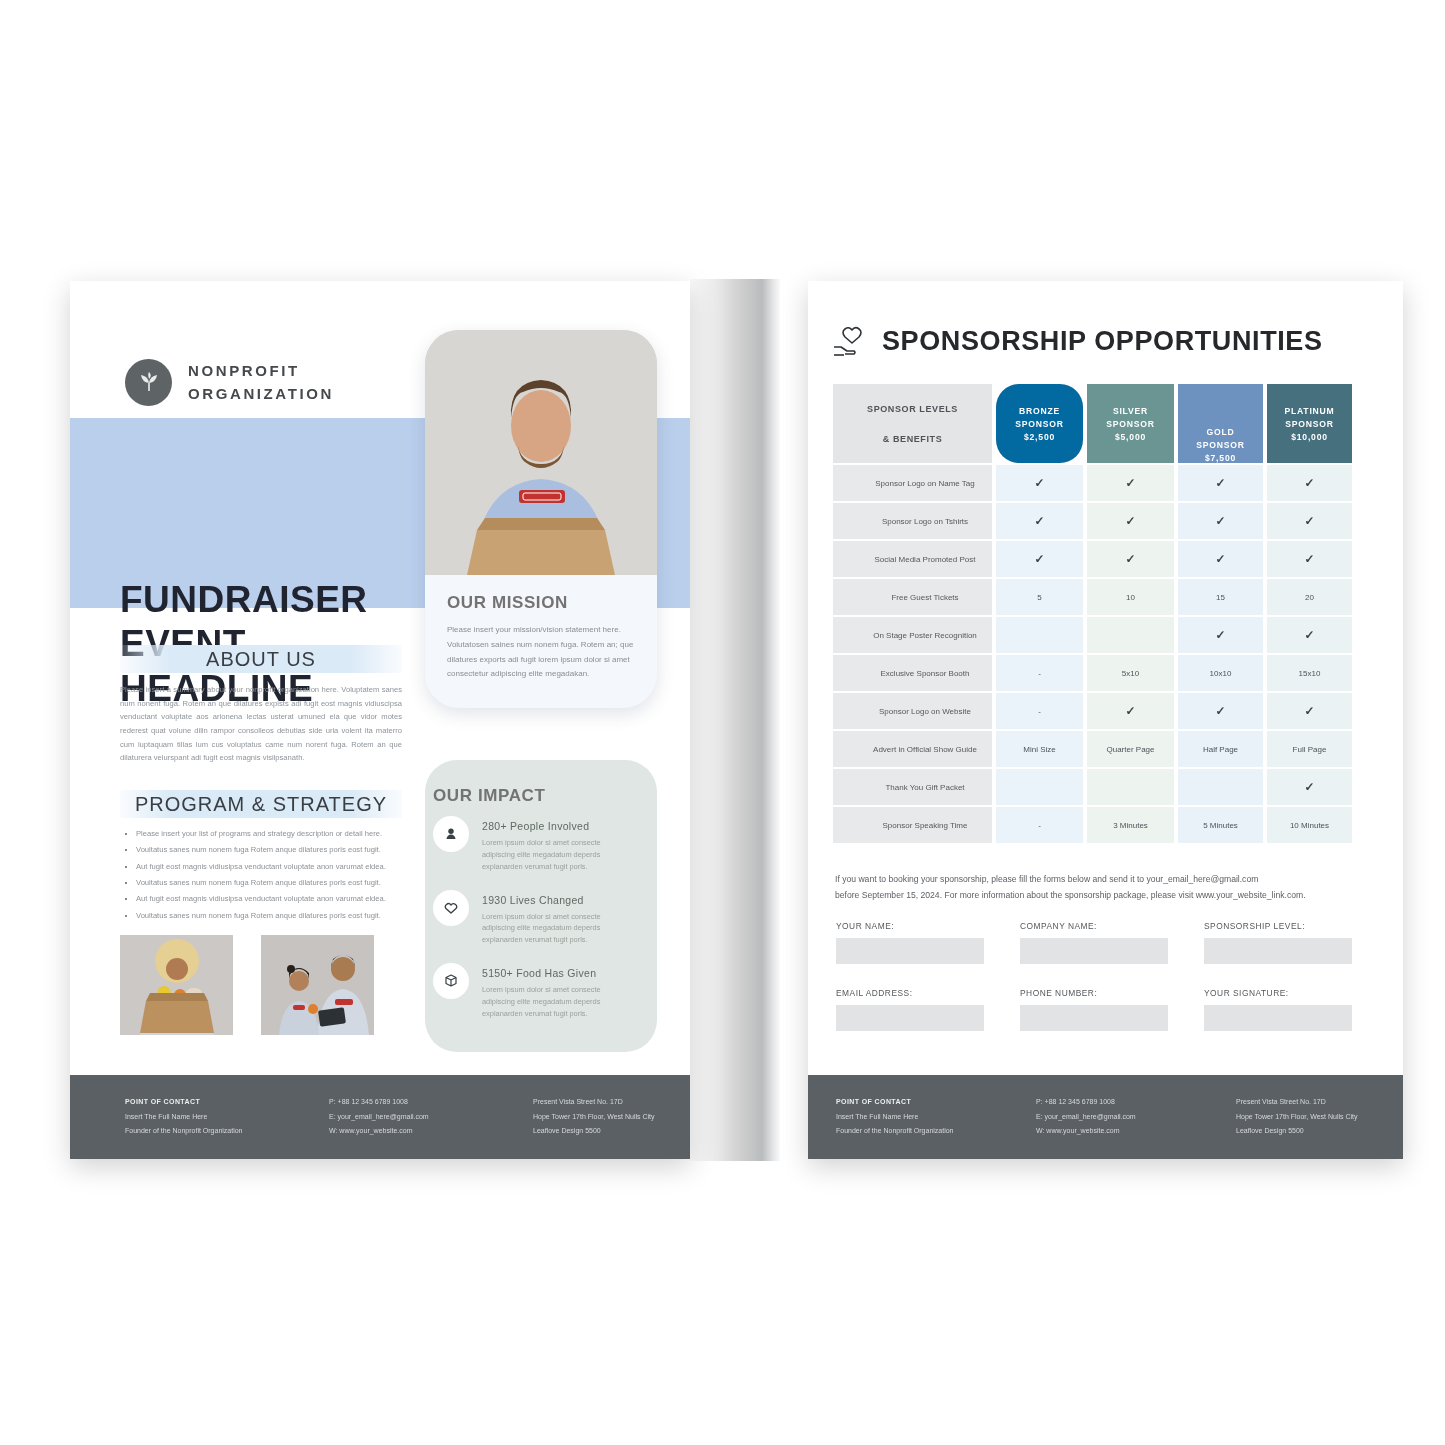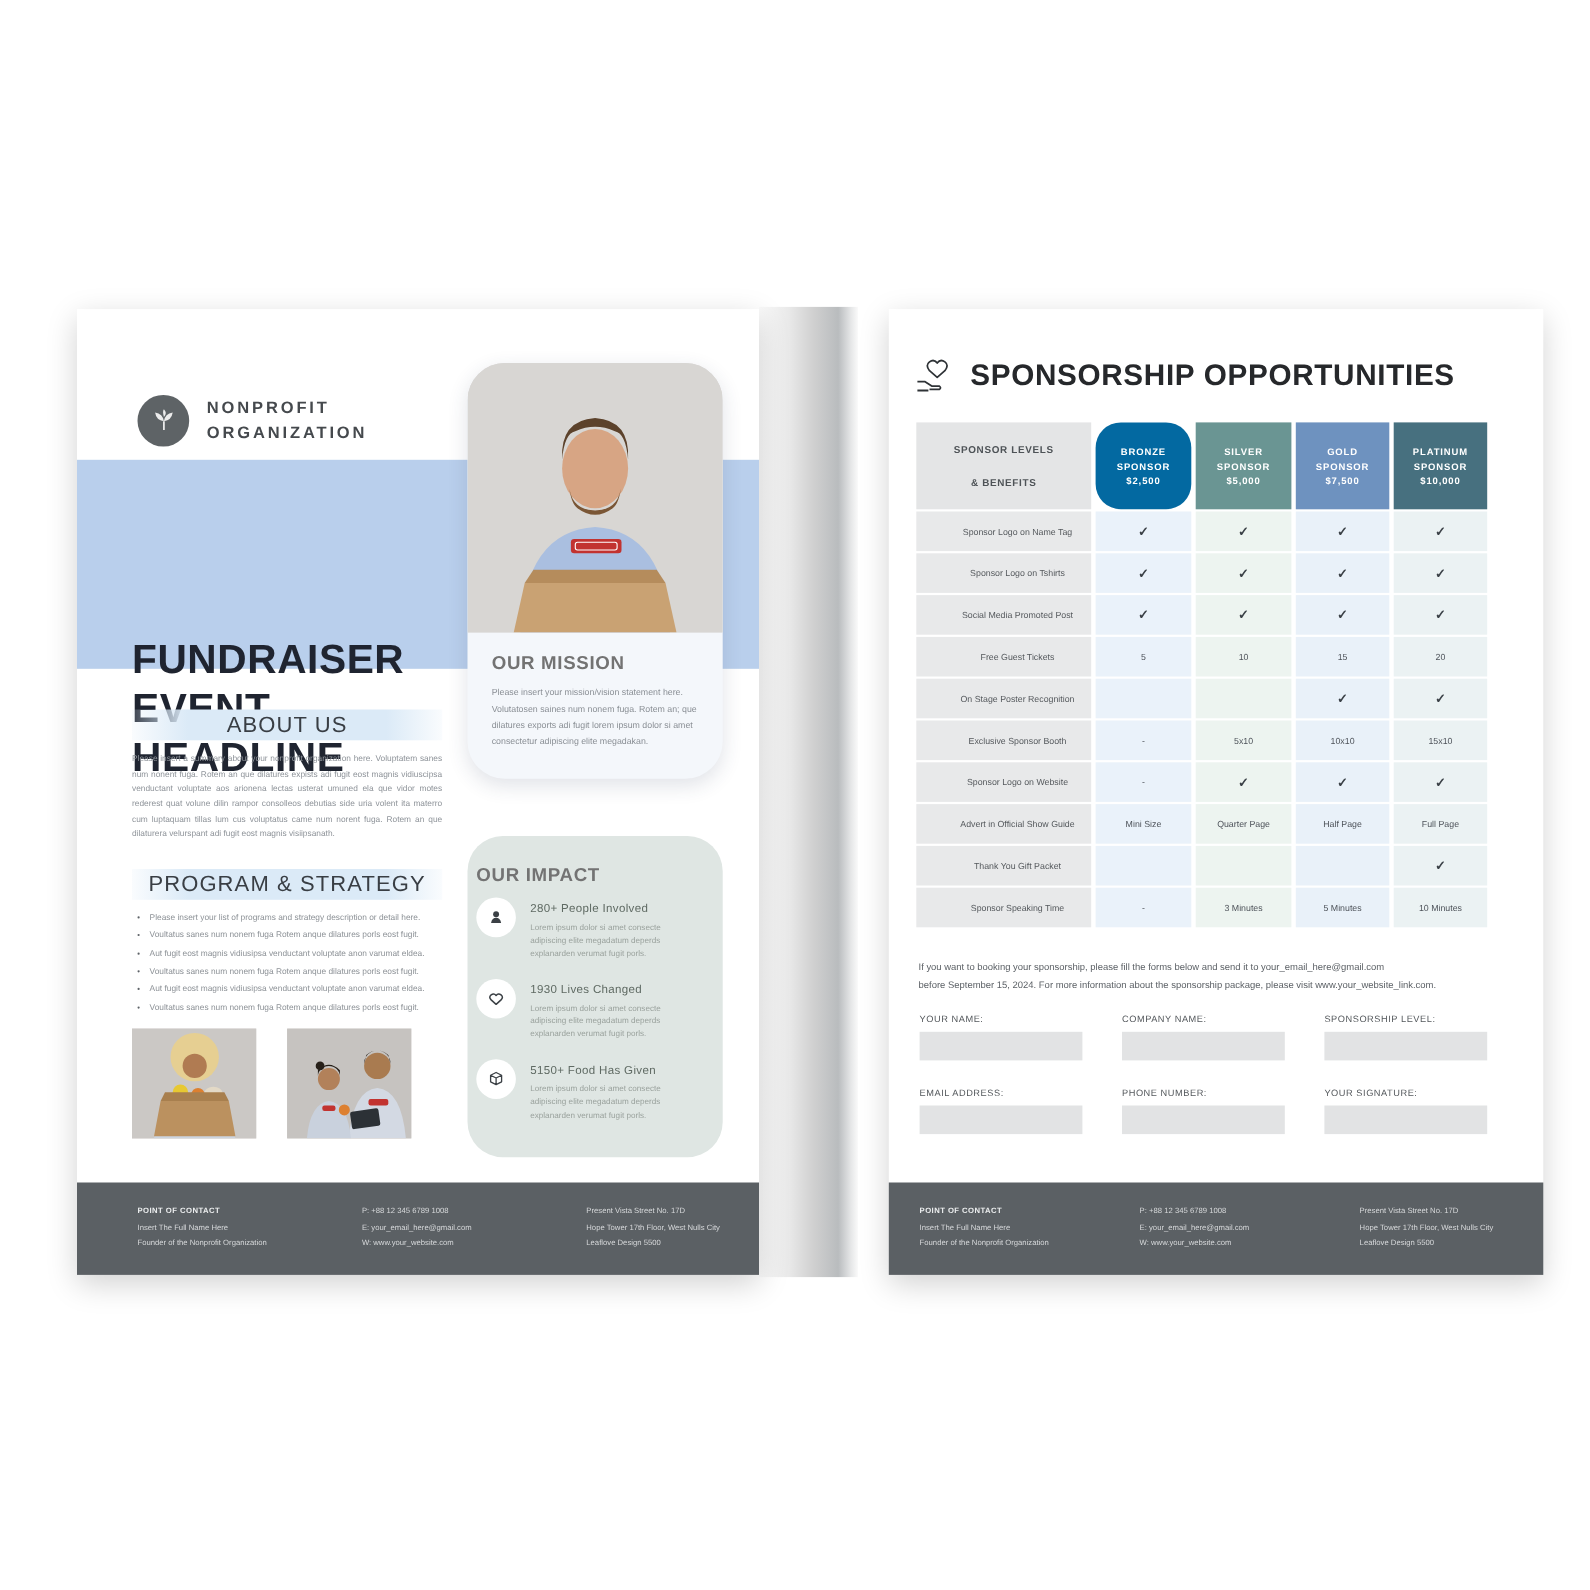--- a/index.html
+++ b/index.html
@@ -235,21 +235,21 @@
       <div class="th" style="background: #0369a1; border-radius: 23px;">
         <div>BRONZE</div>
         <div>SPONSOR</div>
         <div>$2,500</div>
       </div>
       <div class="th" style="background: rgb(106, 149, 147);">
         <div>SILVER</div>
         <div>SPONSOR</div>
         <div>$5,000</div>
       </div>
-      <div class="th" style="background: rgb(110, 146, 191);">
+      <div class="th" style="background: rgb(110, 146, 191); justify-content: flex-end;">
         <div>GOLD</div>
         <div>SPONSOR</div>
         <div>$7,500</div>
       </div>
       <div class="th" style="background: rgb(71, 112, 127);">
         <div>PLATINUM</div>
         <div>SPONSOR</div>
         <div>$10,000</div>
       </div>
 

